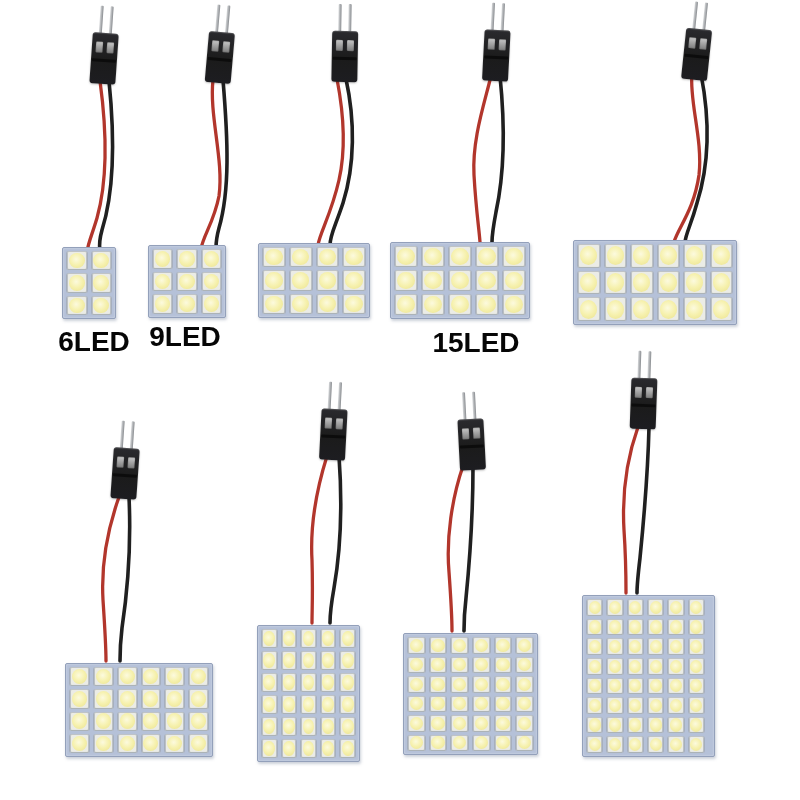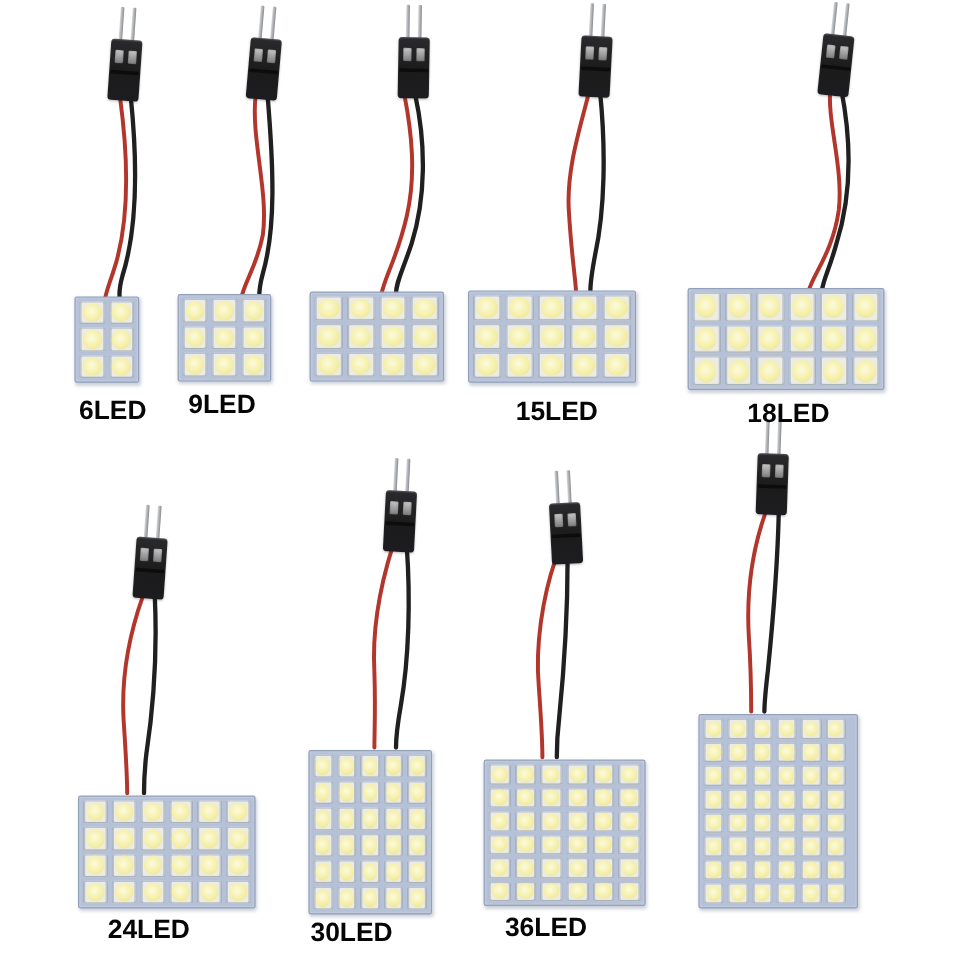--- a/index.html
+++ b/index.html
@@ -49,21 +49,21 @@
     border-left:1px solid #a6afbe;border-right:1px solid #a6afbe;
   }
   .led::before{
     content:"";position:absolute;left:10%;top:10%;width:80%;height:80%;border-radius:50%;
     background:radial-gradient(circle at 45% 42%, var(--phosA,#fcfade) 0%, #f6f1ae 48%, var(--phosB,#efe89c) 78%, #e9e196 100%);
   }
 
   
   .product-label{
     position:absolute;transform:translateX(-50%);
-    font-weight:bold;font-size:22px;line-height:30px;letter-spacing:0;
+    font-weight:bold;font-size:28px;line-height:30px;letter-spacing:0;
     color:var(--txt,#060606);white-space:nowrap;z-index:4;
   }
 </style>
 </head>
 <body>
 
 <div class="stage" id="stage">
   <svg id="wires" width="800" height="800" viewBox="0 0 800 800">
       <path d="M109,81 C115,140 114,192 102,230 C99,241 99,245 100,250" fill="none" stroke="#202020" stroke-width="3.6" stroke-linecap="round"></path>
       <path d="M100,81 C106,125 109,175 97,218 C92,235 88,243 87,252" fill="none" stroke="#b2362c" stroke-width="3.3" stroke-linecap="round"></path>
@@ -166,21 +166,21 @@
         <div class="led"></div>
         <div class="led"></div>
         <div class="led"></div>
         <div class="led"></div>
         <div class="led"></div>
         <div class="led"></div>
         <div class="led"></div>
         <div class="led"></div>
         <div class="led"></div>
       </div>
-      <div class="product-label" style="left:464px;top:328px">15LED</div>
+      <div class="product-label" style="left:476px;top:328px">15LED</div>
       <div class="connector" style="left:685px;top:2px;transform:rotate(6deg)">
         <div class="pin pin-l"></div>
         <div class="pin pin-r"></div>
         <div class="cbody" style="background: linear-gradient(rgb(42, 42, 46), rgb(27, 27, 27) 55%, rgb(29, 29, 33));">
           <div class="contact c-l"></div>
           <div class="contact c-r"></div>
           <div class="groove"></div>
         </div>
       </div>
       <div class="led-panel" style="left:573px;top:240px;width:164px;height:85px;grid-template-columns:repeat(6,1fr);grid-template-rows:repeat(3,1fr);padding:3px 3px 3px 3px;">
@@ -196,21 +196,20 @@
         <div class="led"></div>
         <div class="led"></div>
         <div class="led"></div>
         <div class="led"></div>
         <div class="led"></div>
         <div class="led"></div>
         <div class="led"></div>
         <div class="led"></div>
         <div class="led"></div>
       </div>
-      <div class="product-label" style="left:657px;top:330px">18LED</div>
       <div class="connector" style="left:113px;top:421px;transform:rotate(4deg)">
         <div class="pin pin-l"></div>
         <div class="pin pin-r"></div>
         <div class="cbody" style="background: linear-gradient(rgb(42, 42, 46), rgb(27, 27, 27) 55%, rgb(29, 29, 33));">
           <div class="contact c-l"></div>
           <div class="contact c-r"></div>
           <div class="groove"></div>
         </div>
       </div>
       <div class="led-panel" style="left:65px;top:663px;width:148px;height:94px;grid-template-columns:repeat(6,1fr);grid-template-rows:repeat(4,1fr);padding:3px 3px 3px 3px;">
@@ -232,21 +231,20 @@
         <div class="led"></div>
         <div class="led"></div>
         <div class="led"></div>
         <div class="led"></div>
         <div class="led"></div>
         <div class="led"></div>
         <div class="led"></div>
         <div class="led"></div>
         <div class="led"></div>
       </div>
-      <div class="product-label" style="left:124px;top:760px">24LED</div>
       <div class="connector" style="left:321px;top:382px;transform:rotate(3deg)">
         <div class="pin pin-l"></div>
         <div class="pin pin-r"></div>
         <div class="cbody" style="background: linear-gradient(rgb(42, 42, 46), rgb(27, 27, 27) 55%, rgb(29, 29, 33));">
           <div class="contact c-l"></div>
           <div class="contact c-r"></div>
           <div class="groove"></div>
         </div>
       </div>
       <div class="led-panel" style="left:257px;top:625px;width:103px;height:137px;grid-template-columns:repeat(5,1fr);grid-template-rows:repeat(6,1fr);padding:3px 3px 3px 3px;">
@@ -274,21 +272,20 @@
         <div class="led"></div>
         <div class="led"></div>
         <div class="led"></div>
         <div class="led"></div>
         <div class="led"></div>
         <div class="led"></div>
         <div class="led"></div>
         <div class="led"></div>
         <div class="led"></div>
       </div>
-      <div class="product-label" style="left:293px;top:762px">30LED</div>
       <div class="connector" style="left:458px;top:392px;transform:rotate(-3deg)">
         <div class="pin pin-l"></div>
         <div class="pin pin-r"></div>
         <div class="cbody" style="background: linear-gradient(rgb(42, 42, 46), rgb(27, 27, 27) 55%, rgb(29, 29, 33));">
           <div class="contact c-l"></div>
           <div class="contact c-r"></div>
           <div class="groove"></div>
         </div>
       </div>
       <div class="led-panel" style="left:403px;top:633px;width:135px;height:122px;grid-template-columns:repeat(6,1fr);grid-template-rows:repeat(6,1fr);padding:3px 3px 3px 3px;">
@@ -322,21 +319,20 @@
         <div class="led"></div>
         <div class="led"></div>
         <div class="led"></div>
         <div class="led"></div>
         <div class="led"></div>
         <div class="led"></div>
         <div class="led"></div>
         <div class="led"></div>
         <div class="led"></div>
       </div>
-      <div class="product-label" style="left:455px;top:758px">36LED</div>
       <div class="connector" style="left:631px;top:351px;transform:rotate(2deg)">
         <div class="pin pin-l"></div>
         <div class="pin pin-r"></div>
         <div class="cbody" style="background: linear-gradient(rgb(42, 42, 46), rgb(27, 27, 27) 55%, rgb(29, 29, 33));">
           <div class="contact c-l"></div>
           <div class="contact c-r"></div>
           <div class="groove"></div>
         </div>
       </div>
       <div class="led-panel" style="left:582px;top:595px;width:133px;height:162px;grid-template-columns:repeat(6,1fr);grid-template-rows:repeat(8,1fr);padding:3px 9px 3px 3px;">

